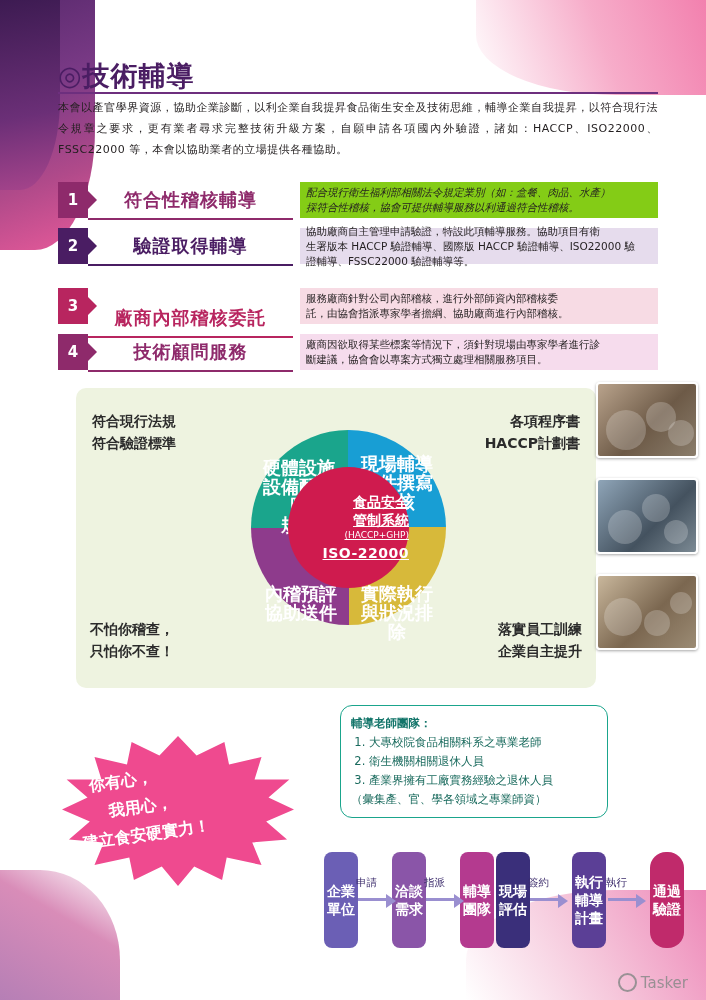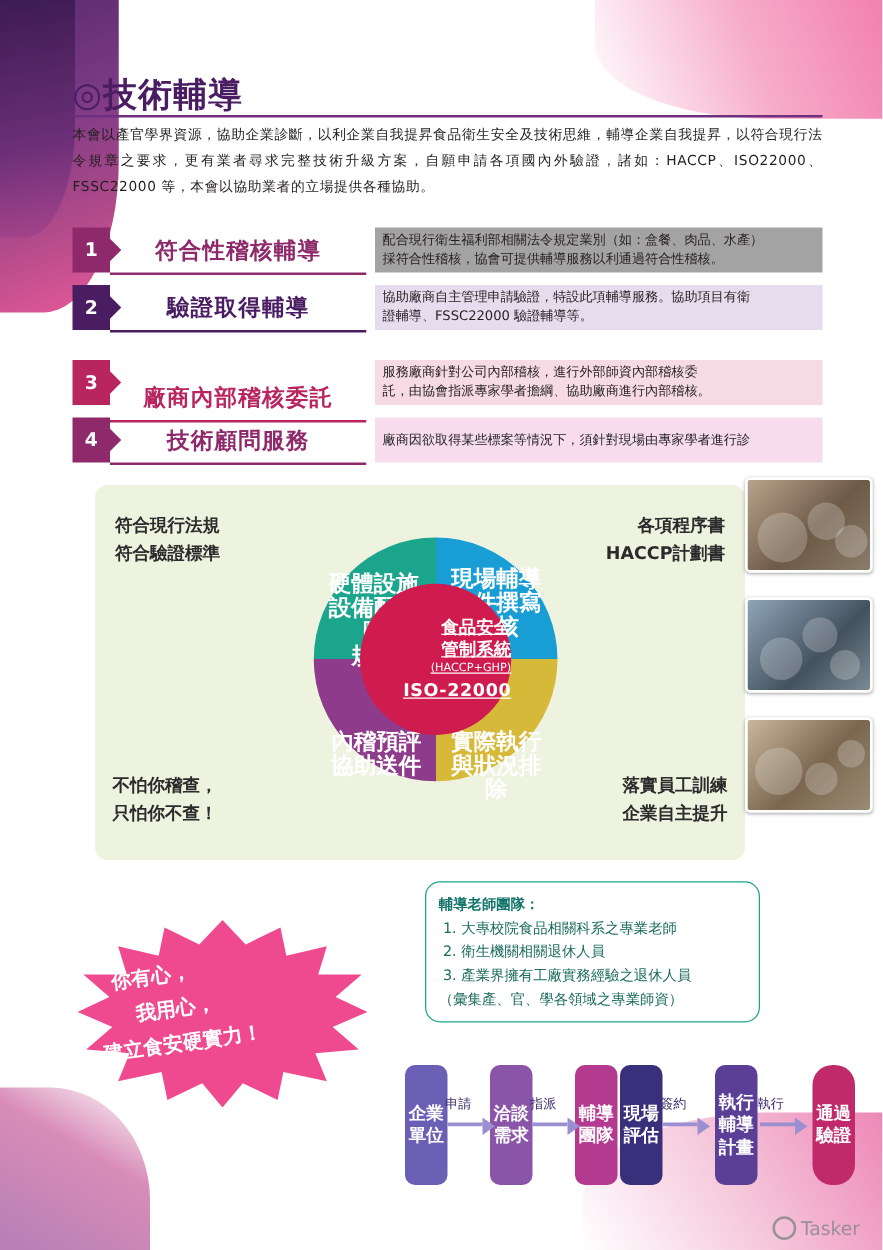--- a/index.html
+++ b/index.html
@@ -180,53 +180,55 @@
 <div class="corner-bl"></div>
 
 <div class="page-title">◎技術輔導</div>
 <div class="title-rule"></div>
 <div class="intro">本會以產官學界資源，協助企業診斷，以利企業自我提昇食品衛生安全及技術思維，輔導企業自我提昇，以符合現行法令規章之要求，更有業者尋求完整技術升級方案，自願申請各項國內外驗證，諸如：HACCP、ISO22000、FSSC22000 等，本會以協助業者的立場提供各種協助。</div>
 
 <div id="services-container">
     <div class="svc" style="top: 182px;">
       <div class="numbox" style="background: rgb(142, 42, 107);">1<span style="position: absolute; right: -9px; top: 9px; width: 0px; height: 0px; border-left: 9px solid rgb(142, 42, 107); border-top: 9px solid transparent; border-bottom: 9px solid transparent;"></span></div>
       <div class="heading" style="color: rgb(142, 42, 107); border-bottom: 2px solid rgb(142, 42, 107);">符合性稽核輔導</div>
-      <div class="desc" style="background: #a3a3a3;">
+      <div class="desc" style="background: #84cc16; font-style: italic;">
         <div>
           <span>配合現行衛生福利部相關法令規定業別（如：盒餐、肉品、水產）</span>
           <span>採符合性稽核，協會可提供輔導服務以利通過符合性稽核。</span>
         </div>
       </div>
     </div>
     <div class="svc" style="top: 228px;">
       <div class="numbox" style="background: rgb(74, 29, 99);">2<span style="position: absolute; right: -9px; top: 9px; width: 0px; height: 0px; border-left: 9px solid rgb(74, 29, 99); border-top: 9px solid transparent; border-bottom: 9px solid transparent;"></span></div>
       <div class="heading" style="color: rgb(74, 29, 99); border-bottom: 2px solid rgb(74, 29, 99);">驗證取得輔導</div>
       <div class="desc" style="background: rgb(230, 220, 237);">
         <div>
           <span>協助廠商自主管理申請驗證，特設此項輔導服務。協助項目有衛</span>
+          <span>生署版本 HACCP 驗證輔導、國際版 HACCP 驗證輔導、ISO22000 驗</span>
           <span>證輔導、FSSC22000 驗證輔導等。</span>
         </div>
       </div>
     </div>
     <div class="svc" style="top: 288px;">
       <div class="numbox" style="background: rgb(184, 37, 95);">3<span style="position: absolute; right: -9px; top: 9px; width: 0px; height: 0px; border-left: 9px solid rgb(184, 37, 95); border-top: 9px solid transparent; border-bottom: 9px solid transparent;"></span></div>
       <div class="heading" style="color: rgb(184, 37, 95); border-bottom: 2px solid rgb(184, 37, 95); margin-top: 12px;">廠商內部稽核委託</div>
       <div class="desc" style="background: rgb(247, 219, 228);">
         <div>
           <span>服務廠商針對公司內部稽核，進行外部師資內部稽核委</span>
           <span>託，由協會指派專家學者擔綱、協助廠商進行內部稽核。</span>
         </div>
       </div>
     </div>
     <div class="svc" style="top: 334px;">
       <div class="numbox" style="background: rgb(142, 42, 107);">4<span style="position: absolute; right: -9px; top: 9px; width: 0px; height: 0px; border-left: 9px solid rgb(142, 42, 107); border-top: 9px solid transparent; border-bottom: 9px solid transparent;"></span></div>
       <div class="heading" style="color: rgb(142, 42, 107); border-bottom: 2px solid rgb(142, 42, 107);">技術顧問服務</div>
       <div class="desc" style="background: rgb(246, 220, 237);">
         <div>
           <span>廠商因欲取得某些標案等情況下，須針對現場由專家學者進行診</span>
+          <span>斷建議，協會會以專案方式獨立處理相關服務項目。</span>
         </div>
       </div>
     </div>
   </div>
 
 <div class="diagram">
   <div class="side-label sl-1">
     <div>符合現行法規</div>
     <div>符合驗證標準</div>
   </div>

